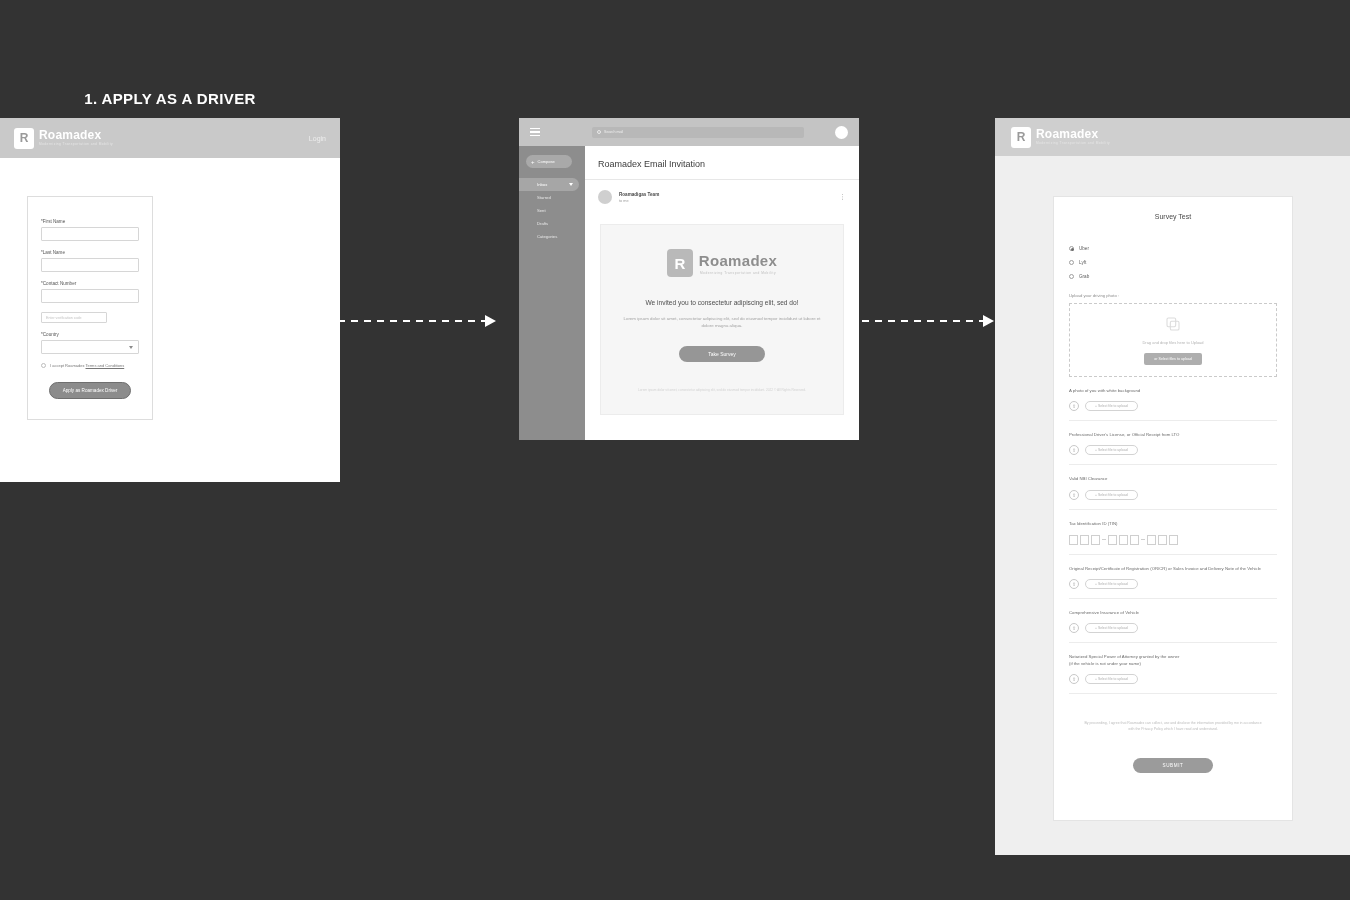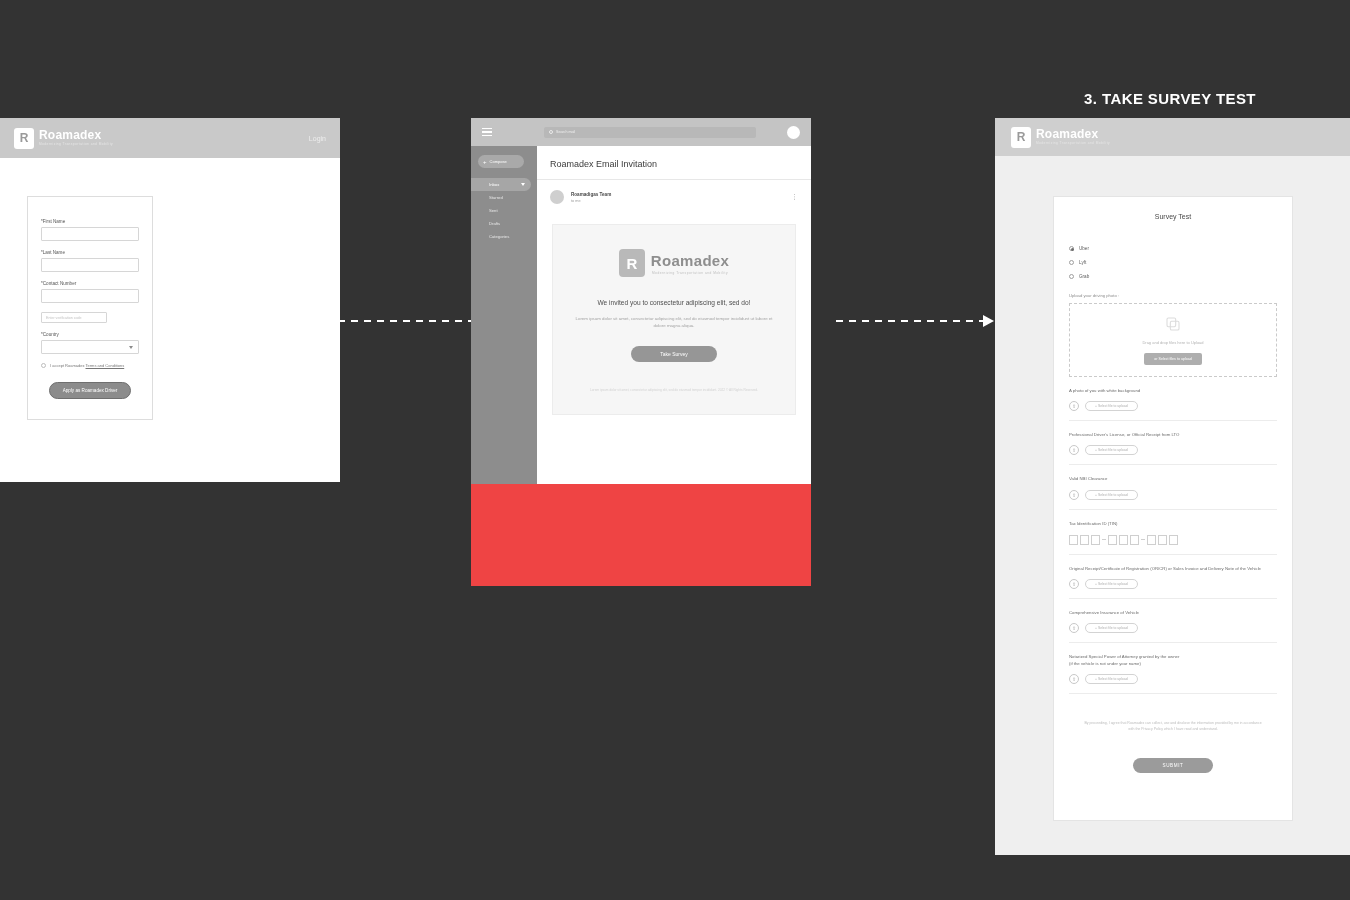--- a/index.html
+++ b/index.html
@@ -87,21 +87,21 @@
   .terms-txt { font-size: 4px; color: #777; }
   .terms-txt u { text-decoration: underline; }
   .apply-btn {
     width: 82px; height: 17px; border-radius: 9px; background: #8c8c8c;
     border: 1px solid #6f6f6f;
     display: flex; align-items: center; justify-content: center;
     color: #ffffff; font-size: 4.6px; margin: 0 auto;
   }
 
   
-  #panel2 { left: 471px; top: 118px; width: 340px; height: 468px; background: #ef4444; }
+  #panel2 { left: 519px; top: 118px; width: 340px; height: 322px; background: #ef4444; }
   .gm-top {
     height: 28px; background: #c4c4c4; display: flex; align-items: center;
     padding: 0 11px; gap: 10px;
   }
   .hamburger { display: flex; flex-direction: column; gap: 2px; }
   .hamburger i { display: block; width: 10px; height: 1.6px; background: #ffffff; }
   .gm-search {
     flex: 1; max-width: 212px; height: 11px; background: #b8b8b8;
     border-radius: 2px; display: flex; align-items: center; gap: 3px; padding: 0 5px;
     margin-left: 42px;
@@ -219,21 +219,21 @@
     width: 80px; height: 15px; border-radius: 8px; background: #9b9b9b;
     color: #ffffff; font-size: 4.6px; letter-spacing: .6px;
     display: flex; align-items: center; justify-content: center; margin: 26px auto 0;
   }
 </style>
 </head>
 <body>
 
 <div class="stage">
 
-  <div class="step-title" id="t3">3. TAKE SURVEY TEST</div>
+  <div class="step-title" id="t1">1. APPLY AS A DRIVER</div>
 
   <div class="arrow" id="a1">
     <div class="line"></div>
     <div class="head"></div>
   </div>
   <div class="arrow" id="a2">
     <div class="line"></div>
     <div class="head"></div>
   </div>
 

